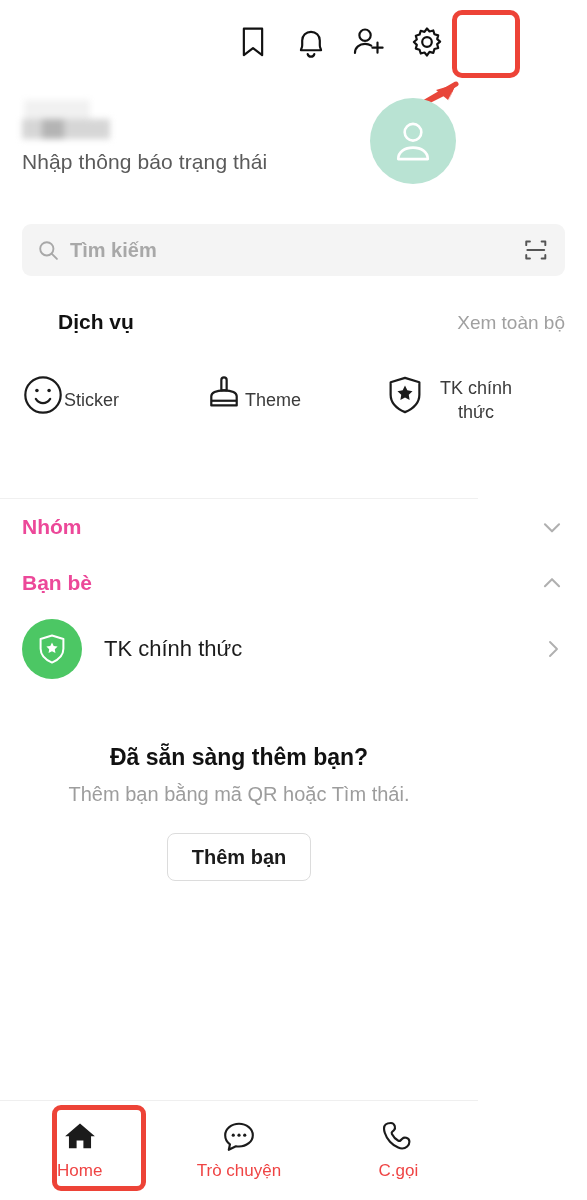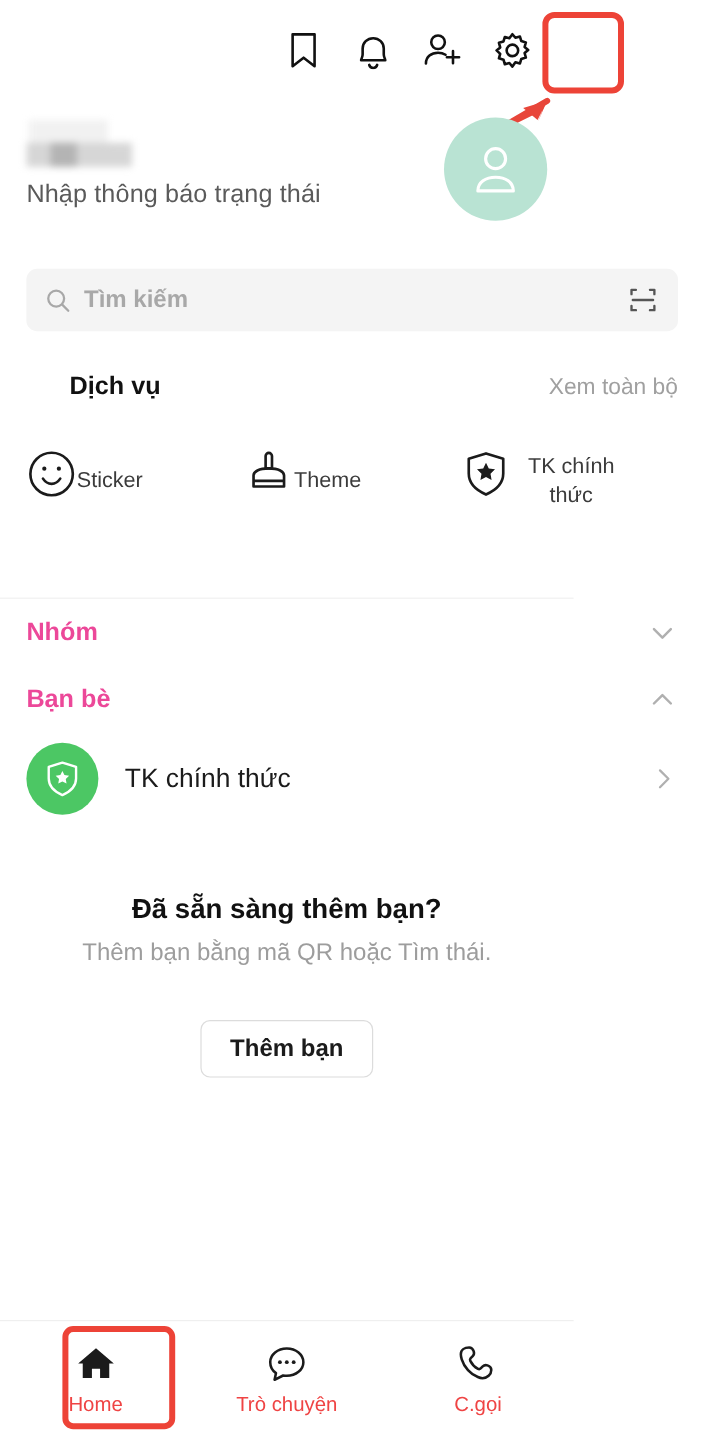--- a/index.html
+++ b/index.html
@@ -206,21 +206,21 @@
     align-items: center;
   }
   .empty-title {
     font-size: 23px; font-weight: bold; color: #111;
   }
   .empty-sub {
     margin-top: 12px;
     font-size: 20px; color: #9d9d9d;
   }
   .add-friend-btn {
-    margin-top: 44px;
+    margin-top: 27px;
     min-width: 128px;
     height: 48px;
     padding: 0 24px;
     border: 1px solid #dcdcdc;
     border-radius: 8px;
     background: #ffffff;
     font-family: inherit;
     font-size: 20px;
     font-weight: bold;
     color: #1b1b1b;

